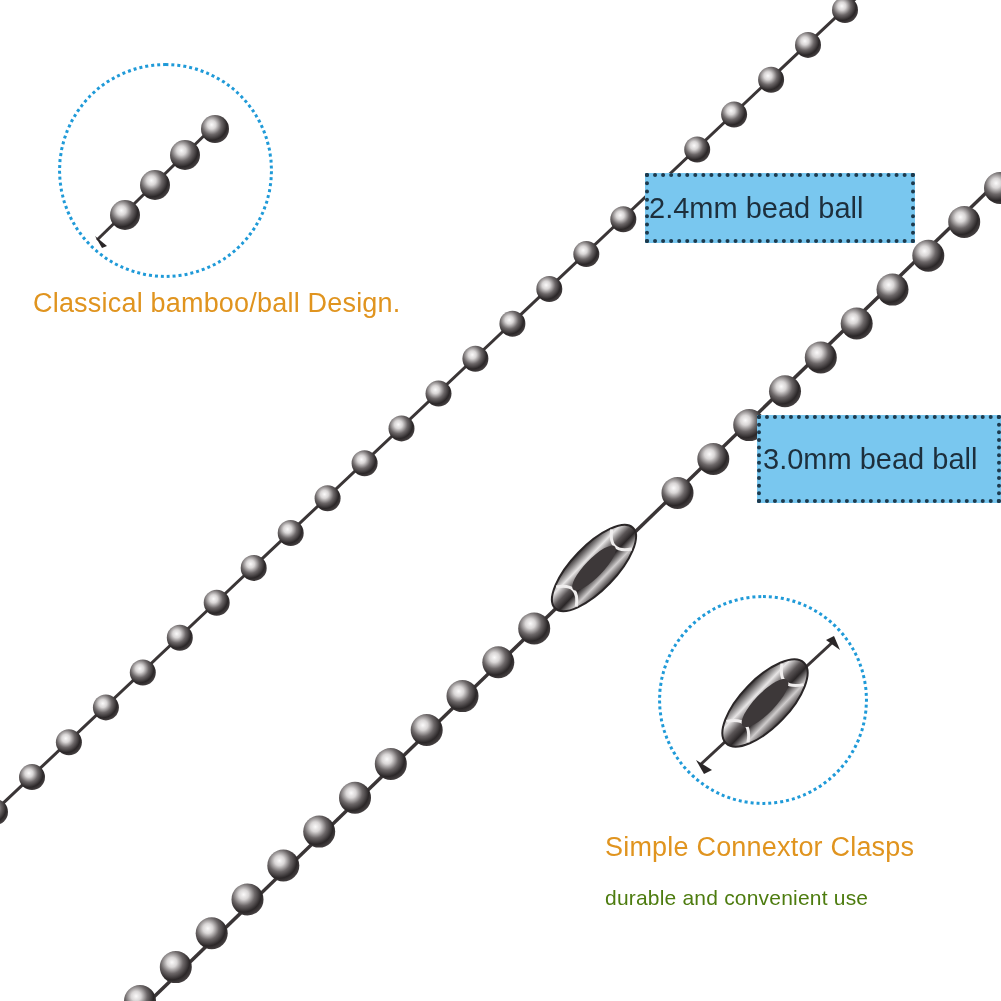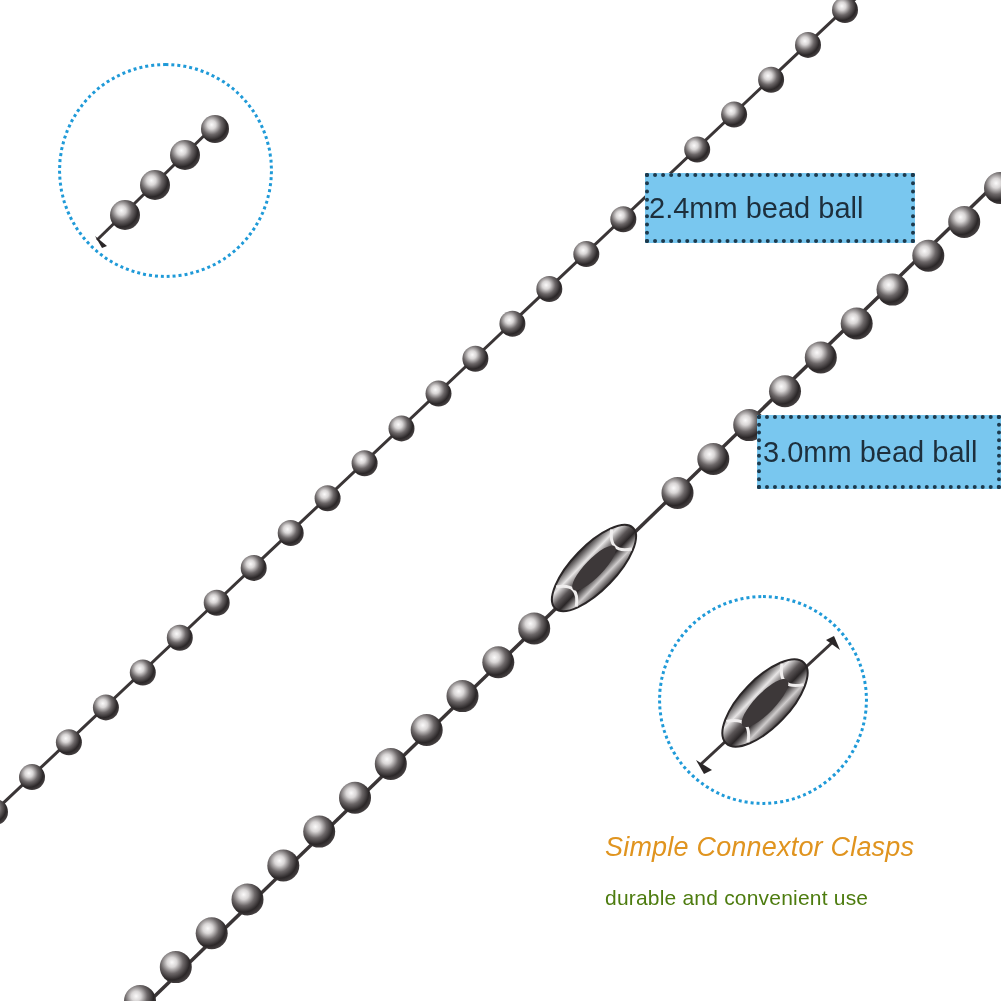--- a/index.html
+++ b/index.html
@@ -113,23 +113,24 @@
         <ellipse cx="0" cy="0" rx="24" ry="56" fill="url(#claspGrad)" stroke="#2a2627" stroke-width="2"></ellipse>
         <path d="M-15,-40 Q0,-18 15,-40 M-15,40 Q0,18 15,40" stroke="#f0eeee" stroke-width="3" fill="none"></path>
         <ellipse cx="0" cy="0" rx="10" ry="32" fill="#3d3839"></ellipse>
       </g>
     </g>
   </svg>
 
   <div class="dotted-circle" style="left:58px;top:63px;width:215px;height:215px;border-color:#1f9ad8;"></div>
   <div class="dotted-circle" style="left:658px;top:595px;width:210px;height:210px;border-color:#1f9ad8;"></div>
 
+  <div class="headline" style="left:33px;top:288px;color:#e0941f;">Classical bamboo/ball Design.</div>
 
-  <div class="headline" style="left:605px;top:832px;color:#e0941f;font-style:italic;">Simple Connextor Clasps</div>
+  <div class="headline" style="left:605px;top:832px;color:#e0941f;">Simple Connextor Clasps</div>
   <div class="subline" style="left:605px;top:886px;color:#4d7c0f;text-align:center;">durable and convenient use</div>
 
   <div class="size-label" style="left:645px;top:173px;width:270px;height:70px;background:#79c7ef;border-color:#1d3a4d;padding-left:0;color:#1d2f3c;">
     <span>2.4mm bead ball</span>
   </div>
-  <div class="size-label" style="left:757px;top:415px;width:244px;height:74px;background:#79c7ef;border-color:#1d3a4d;padding-left:2px;color:#1d2f3c;">
+  <div class="size-label" style="left:757px;top:415px;width:244px;height:88px;background:#79c7ef;border-color:#1d3a4d;padding-left:2px;color:#1d2f3c;">
     <span>3.0mm bead ball</span>
   </div>
 </div>
 
 </body></html>

